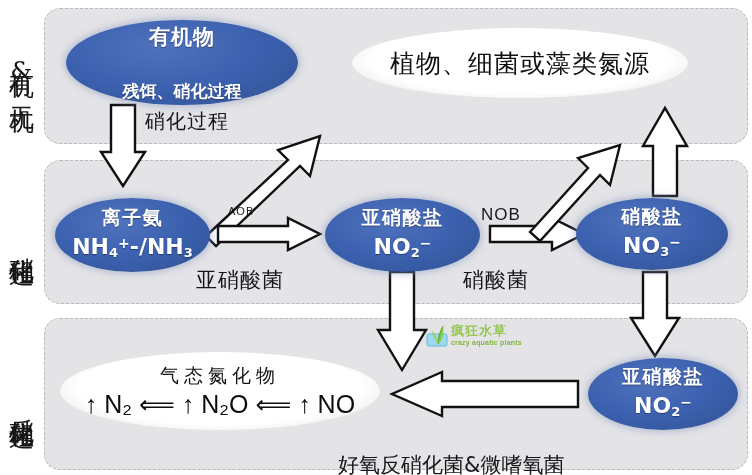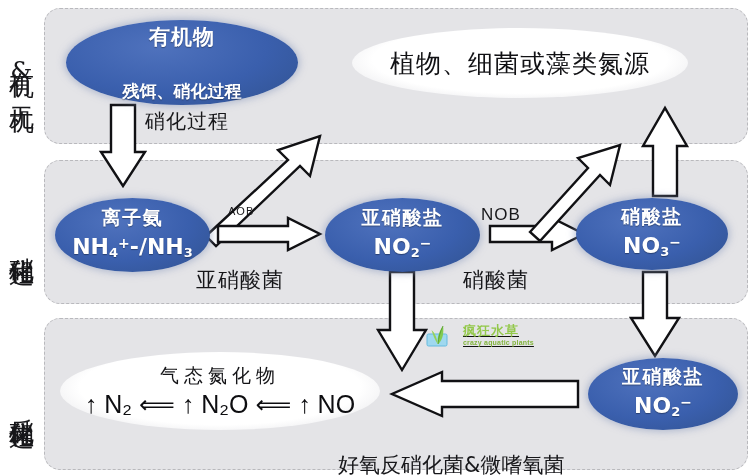--- a/index.html
+++ b/index.html
@@ -90,21 +90,21 @@
   }
   #lb-hetero{left:145px;top:108px;font-size:20px;letter-spacing:1px;}
   #lb-aob{left:228px;top:205px;font-size:11px;font-family:"Liberation Sans","DejaVu Sans",sans-serif;letter-spacing:1px;}
   #lb-nob{left:481px;top:205px;font-size:17px;font-family:"Liberation Sans","DejaVu Sans",sans-serif;letter-spacing:1px;}
   #lb-nitritebac{left:196px;top:266px;font-size:21px;letter-spacing:1px;}
   #lb-nitratebac{left:463px;top:266px;font-size:21px;letter-spacing:1px;}
   #lb-denitrifbac{left:338px;top:436px;font-size:21px;letter-spacing:0px;margin-top:15px;}
 
   
   #watermark{position:absolute;left:425px;top:320px;width:150px;height:30px;
-    display:flex;align-items:center;gap:12px;opacity:.92;text-decoration:underline;}
+    display:flex;align-items:center;gap:0;opacity:.92;}
   #wm-logo{width:26px;height:26px;position:relative;flex:0 0 auto;}
   #wm-txt{display:flex;flex-direction:column;line-height:1;}
   #wm-cn{font-size:13px;font-weight:700;color:#8dc63f;letter-spacing:1px;
     font-family:"DejaVu Sans","Liberation Sans",sans-serif;}
   #wm-en{font-size:7px;font-weight:700;color:#7ab02f;letter-spacing:.2px;margin-top:2px;
     font-family:"Liberation Sans","DejaVu Sans",sans-serif;}
 
   svg.ovl{position:absolute;left:0;top:0;width:752px;height:475px;pointer-events:none;}
 </style>
 </head>

